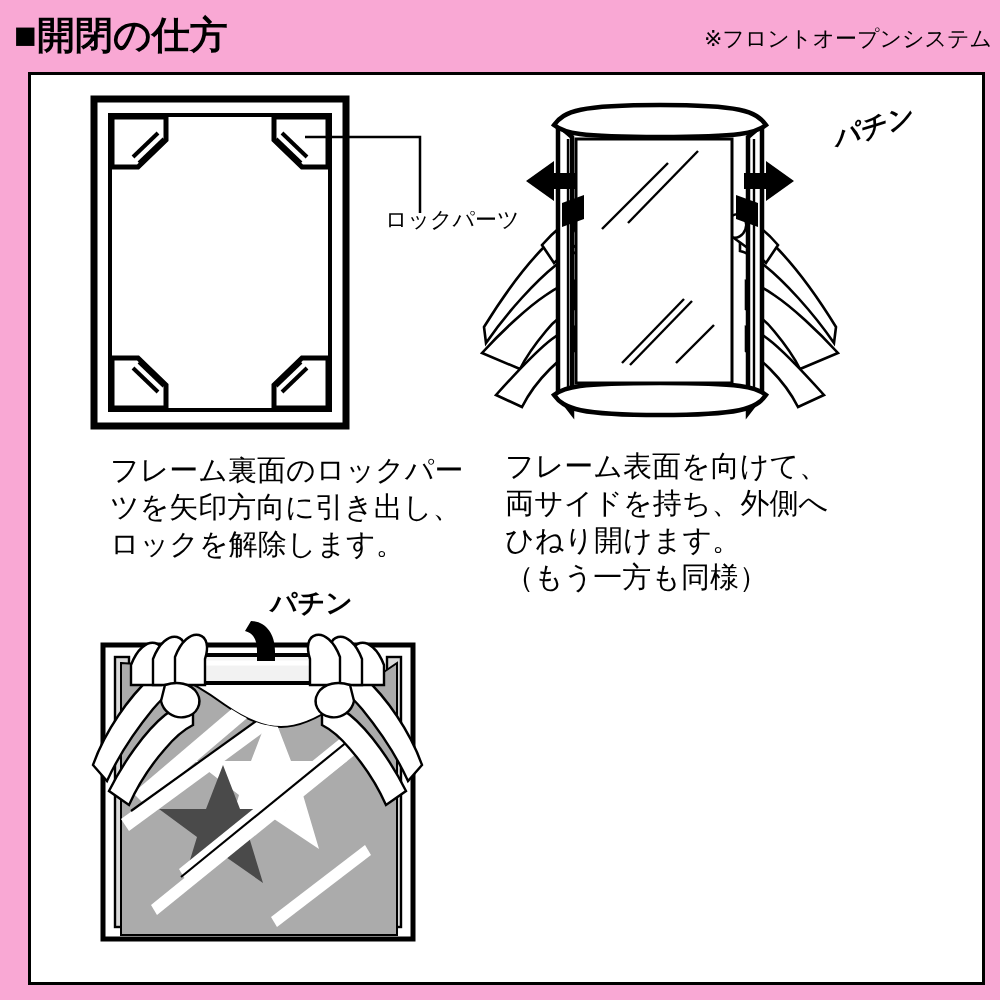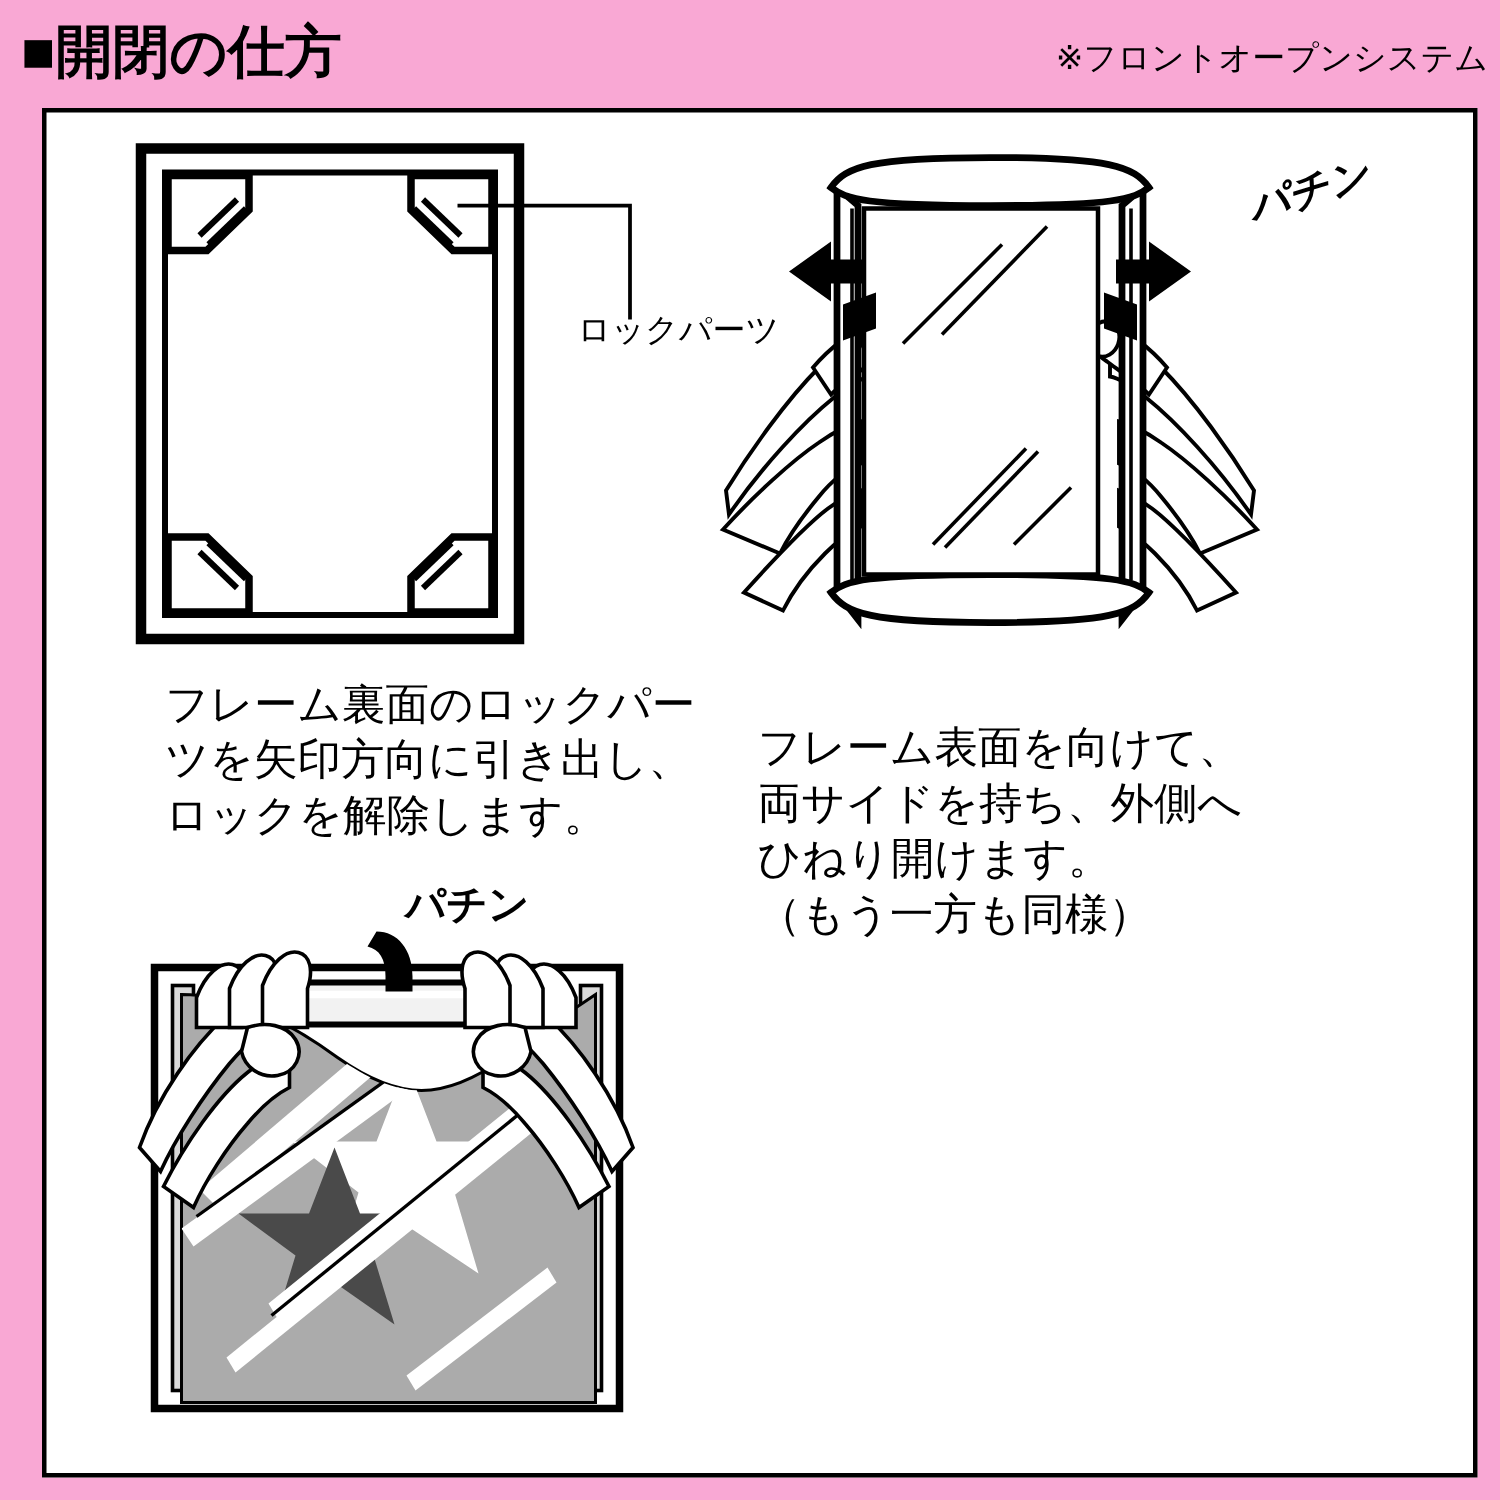--- a/index.html
+++ b/index.html
@@ -89,21 +89,21 @@
 
   
   .caption {
     position: absolute;
     font-size: 29px;
     line-height: 37px;
     white-space: pre-line;
     letter-spacing: 0px;
   }
   #caption-step1 { left: 98px; top: 452px; width: 380px; margin-left: 12px; }
-  #caption-step2 { left: 505px; top: 448px; width: 400px; margin-top: 33px; }
+  #caption-step2 { left: 505px; top: 448px; width: 400px; }
   #caption-step3 { left: 452px; top: 755px; width: 470px; }
 
   svg { display: block; overflow: visible; }
 </style>
 </head>
 <body>
 
 <div id="page">
 
   <div class="header">

